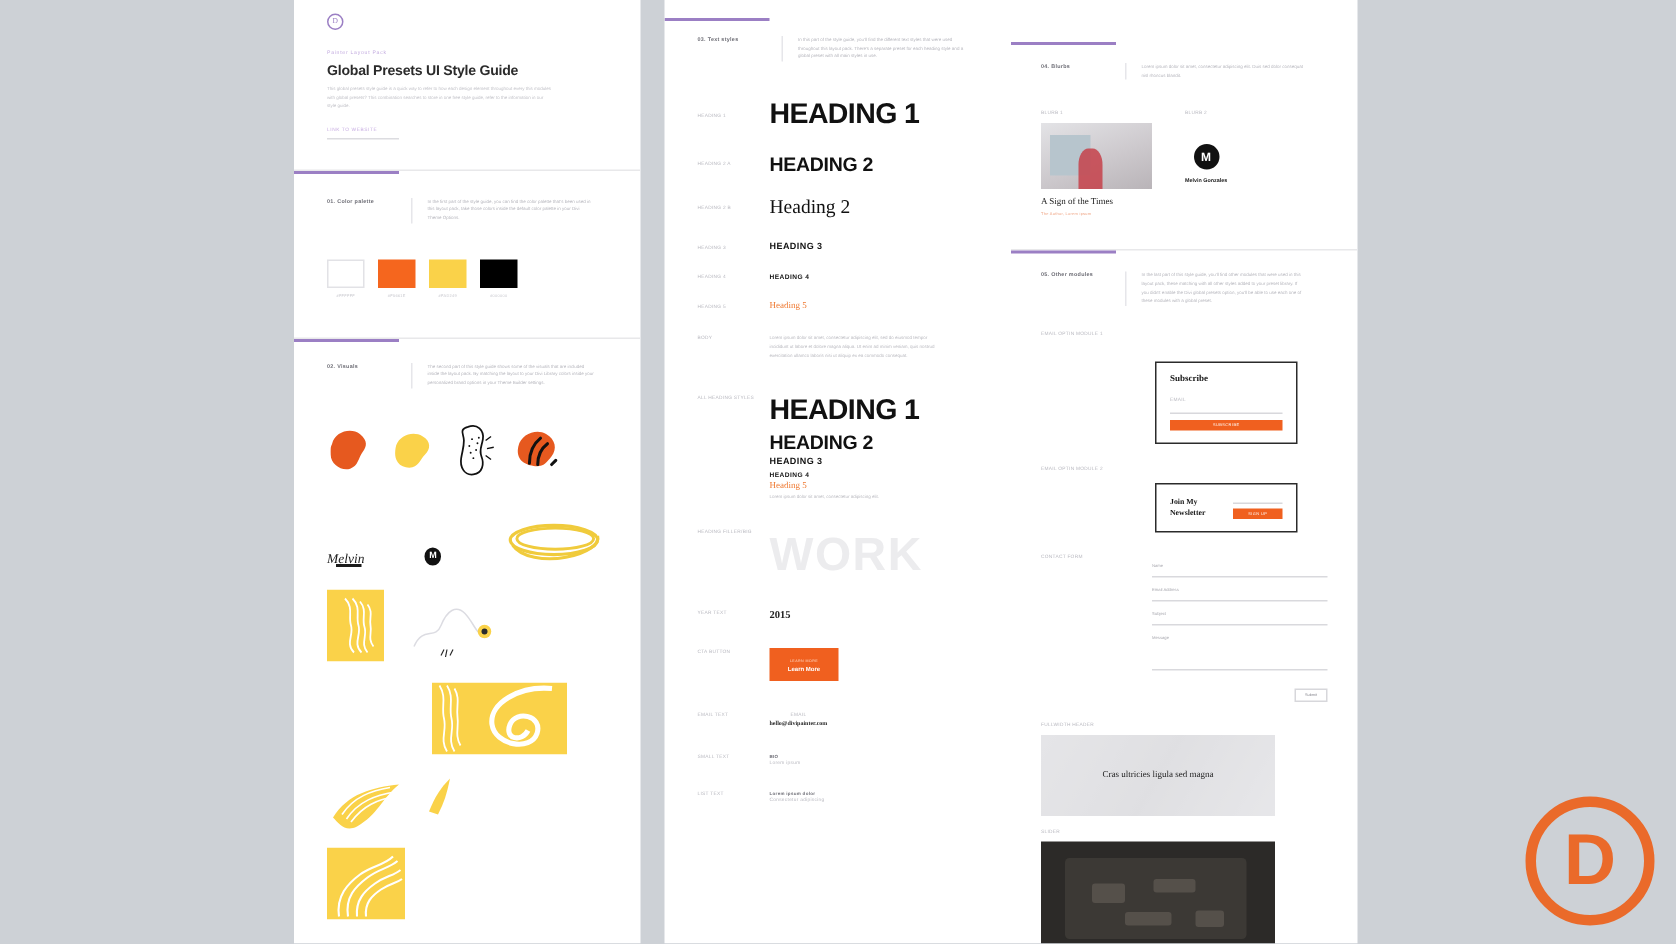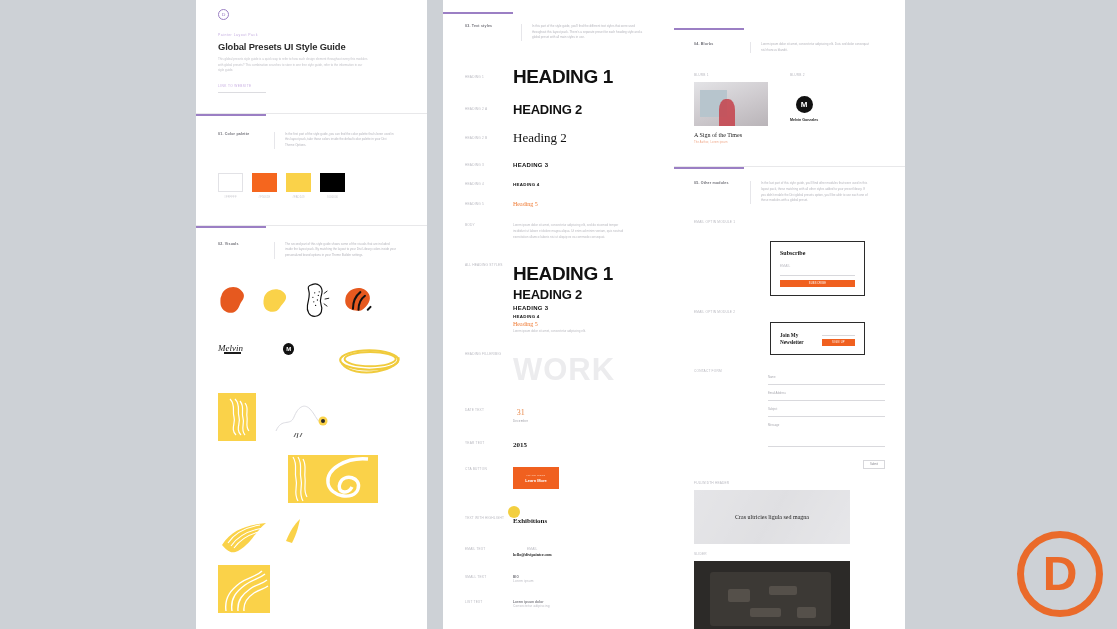--- a/index.html
+++ b/index.html
@@ -47,21 +47,21 @@
   .sec-head .num { width: 56px; flex: none; }
   .sec-head .desc { border-left: 1px solid #e6e6ea; padding-left: 10px; }
 
   .sw-row { display: flex; gap: 9px; padding: 0 22px; margin-top: 24px; }
   .sw { width: 25px; }
   .sw-box { width: 25px; height: 19px; }
   .sw-cap { font-size: 2.6px; color: #c9c9cf; text-align: center; margin-top: 4px; letter-spacing: .2px; }
 
   
   .blob-row { display: flex; align-items: center; gap: 7px; padding: 0 18px; margin-top: 22px; }
-  .brand-row { display: flex; align-items: flex-start; gap: 40px; padding: 0 22px; margin-top: 24px; }
+  .brand-row { display: flex; align-items: flex-end; gap: 40px; padding: 0 22px; margin-top: 24px; }
   .sig { font-family: "Liberation Serif", serif; font-style: italic; font-size: 9px; color: #1b1b1b; position: relative; }
   .sig::after { content: ""; position: absolute; left: 6px; right: 2px; bottom: -1px; height: 1.3px; background: #1b1b1b; }
   .m-badge { width: 12px; height: 12px; border-radius: 50%; background: #111; color: #fff;
              display: flex; align-items: center; justify-content: center; font-size: 6px; font-weight: bold; }
 
   
   .c2-row { display: flex; padding: 0 22px; }
   .c2-row .tag { width: 48px; flex: none; }
   .h1x { font-size: 19px; font-weight: bold; letter-spacing: -.4px; color: #111; }
   .h2x { font-size: 13px; font-weight: bold; letter-spacing: -.2px; color: #111; }
@@ -324,48 +324,34 @@
         <div class="h5x" style="margin-top:2px">Heading 5</div>
         <div class="bodytext" style="margin-top:2px">Lorem ipsum dolor sit amet, consectetur adipiscing elit.</div>
       </div>
     </div>
 
     <div class="c2-row" style="margin-top:18px">
       <div class="tag lbl">HEADING FILLER/BIG</div>
       <div class="word-work">WORK</div>
     </div>
 
-    <div class="c2-row" style="margin-top:20px">
-      <div class="tag lbl">DATE TEXT</div>
-      <div style="text-align:center">
-        <div class="num-31">31</div>
-        <div class="dec-lbl">December</div>
-      </div>
-    </div>
 
     <div class="c2-row" style="margin-top:18px">
       <div class="tag lbl">YEAR TEXT</div>
       <div class="y2020">2015</div>
     </div>
 
     <div class="c2-row" style="margin-top:18px">
       <div class="tag lbl">CTA BUTTON</div>
       <div class="btn-orange">
         <div class="kick">LEARN MORE</div>
         <div class="lab">Learn More</div>
       </div>
     </div>
 
-    <div class="c2-row" style="margin-top:20px;align-items:center">
-      <div class="tag lbl">TEXT WITH HIGHLIGHT</div>
-      <div class="exhib">
-        <span class="dot"></span>
-        <span class="txt">Exhibitions</span>
-      </div>
-    </div>
 
     <div class="c2-row" style="margin-top:20px">
       <div class="tag lbl">EMAIL TEXT</div>
       <div>
         <div class="lbl" style="text-align:center">EMAIL</div>
         <div class="email">hello@divipainter.com</div>
       </div>
     </div>
 
     <div class="c2-row" style="margin-top:18px">

